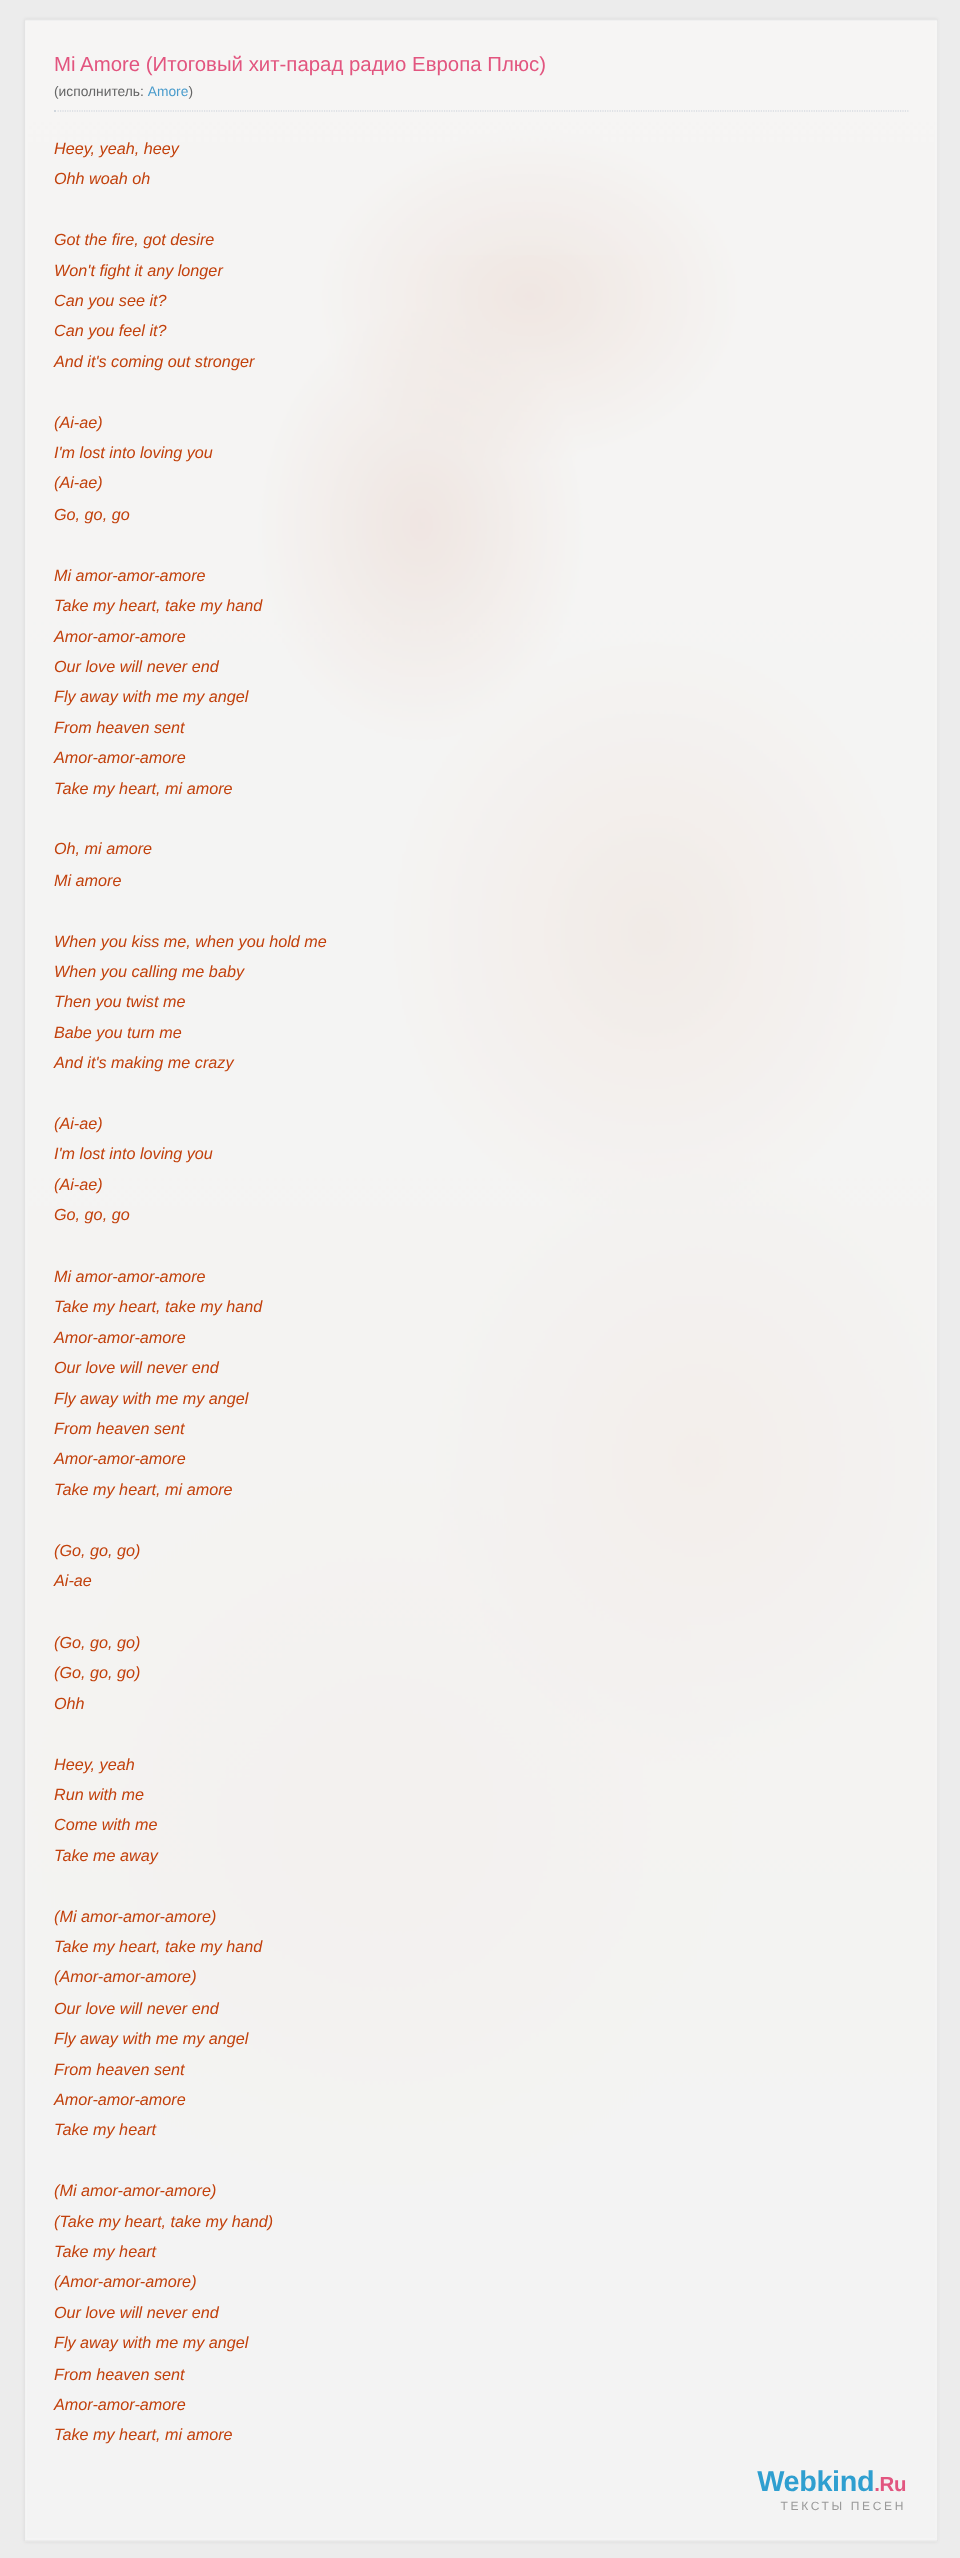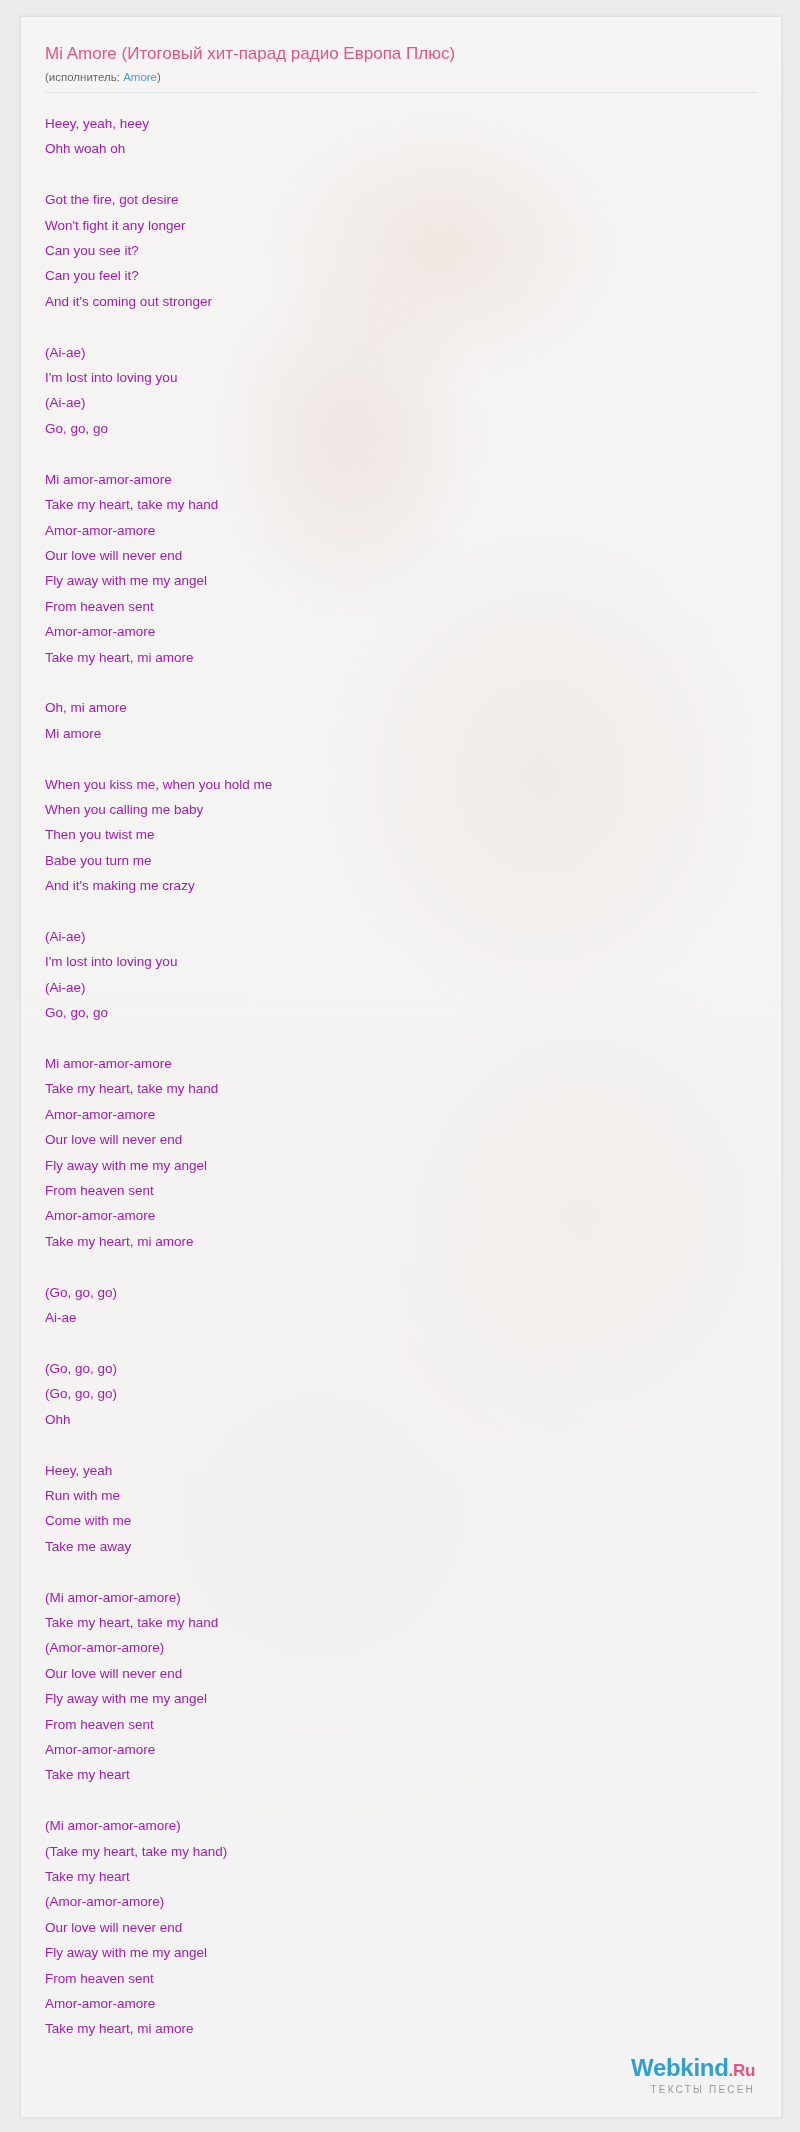--- a/index.html
+++ b/index.html
@@ -71,23 +71,24 @@
     border-bottom: 1px dotted #cfd6dd;
     margin-bottom: 18px;
   }
   .artist-line a {
     color: #4a9ccc;
     text-decoration: none;
   }
   .lyrics {
     font-size: 13.5px;
     line-height: 25.4px;
-    color: #a21caf;
+    color: #c2410c;
     white-space: pre-wrap;
     min-height: 1860px;
+    font-style: italic;
   }
   .footer-logo {
     position: absolute;
     right: 26px;
     bottom: 22px;
     text-align: right;
     user-select: none;
   }
   .logo-main {
     font-size: 24px;

